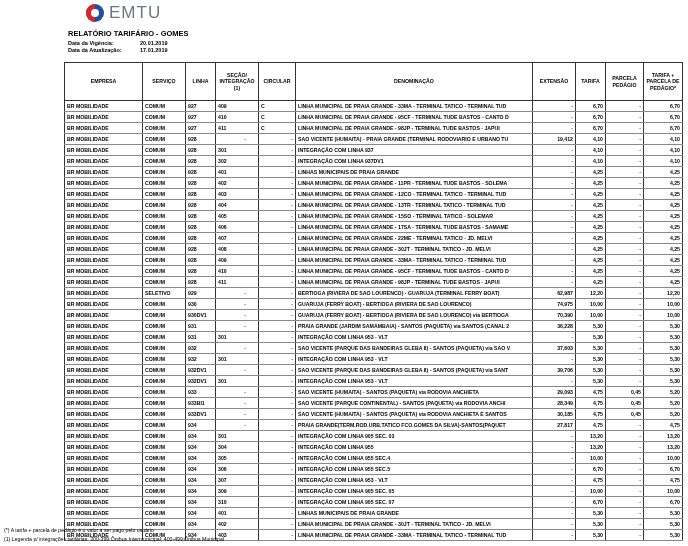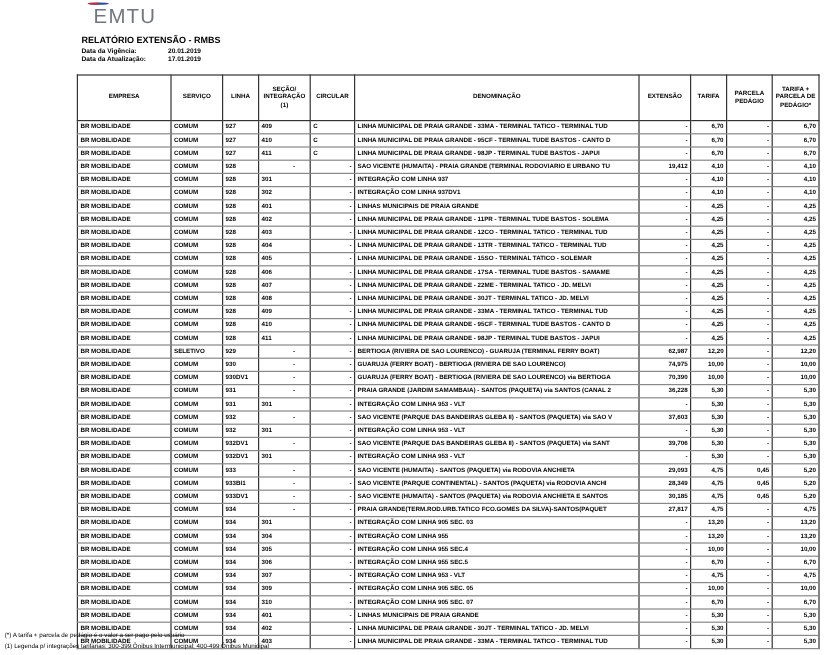--- a/index.html
+++ b/index.html
@@ -1,17 +1,17 @@
 <!DOCTYPE html>
 <html><head>
 <meta charset="utf-8">
 <style>
   html,body{margin:0;padding:0;background:#fff;}
   body{width:688px;height:546px;position:relative;overflow:hidden;font-family:"Liberation Sans",sans-serif;color:#000;}
-  .logo{position:absolute;left:73px;top:2px;height:22px;display:flex;flex-direction:column;}
+  .logo{position:absolute;left:86px;top:2px;height:22px;display:flex;align-items:center;}
   .logo-mark{width:18px;height:18px;border-radius:50%;background:#1f4fa0;position:relative;overflow:hidden;}
   .logo-mark:before{content:"";position:absolute;left:0;top:0;width:9px;height:18px;background:#d8262e;}
   .logo-mark:after{content:"";position:absolute;left:5px;top:5px;width:8px;height:8px;border-radius:50%;background:#fff;}
   .logo-text{margin-left:5px;font-size:17px;color:#6f7680;letter-spacing:1px;font-weight:normal;}
   .title{position:absolute;left:68px;top:29px;font-size:7.5px;font-weight:bold;}
   .meta{position:absolute;left:68px;font-size:5.5px;font-weight:bold;}
   .meta .v{position:absolute;left:72px;white-space:nowrap;}
   table{position:absolute;left:64px;top:62px;border-collapse:collapse;table-layout:fixed;width:618px;font-size:5.2px;font-weight:bold;}
   th,td{border:1px solid #333;padding:0 2px;overflow:hidden;white-space:nowrap;}
   th{height:37px;text-align:center;font-size:5.2px;line-height:6.5px;}
@@ -22,21 +22,21 @@
   .footer{position:absolute;left:4px;font-size:5.2px;}
 </style>
 </head>
 <body>
 
 <div class="logo">
   <div class="logo-mark"></div>
   <div class="logo-text">EMTU</div>
 </div>
 
-<div class="title">RELATÓRIO EXTENSÃO - RMBS</div>
+<div class="title">RELATÓRIO TARIFÁRIO - GOMES</div>
 <div class="meta" style="top:40px;">
   <span>Data da Vigência:</span>
   <span class="v">20.01.2019</span>
 </div>
 <div class="meta" style="top:47px;">
   <span>Data da Atualização:</span>
   <span class="v">17.01.2019</span>
 </div>
 
 <table>

